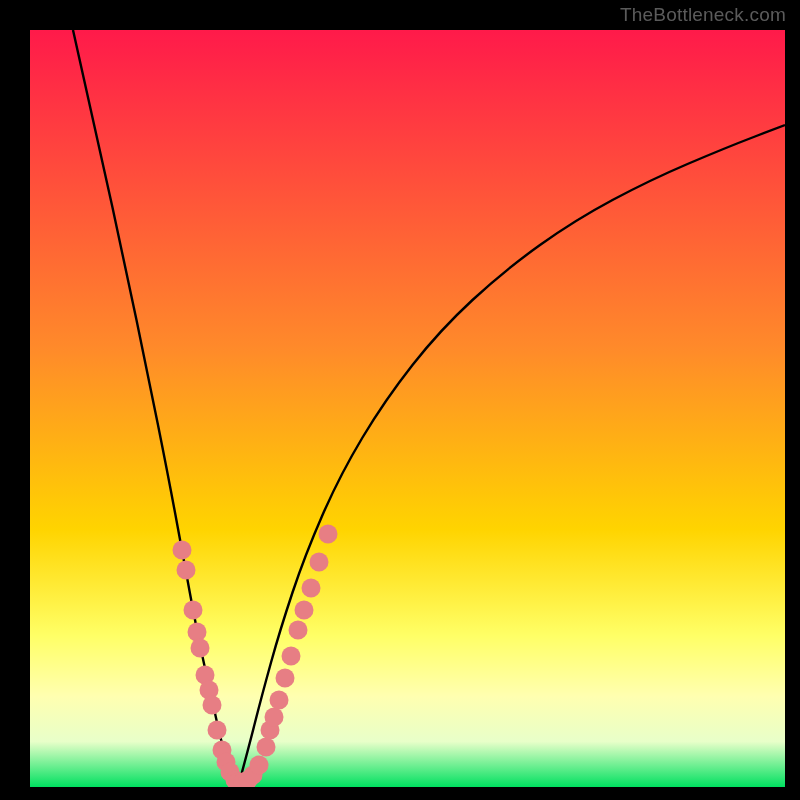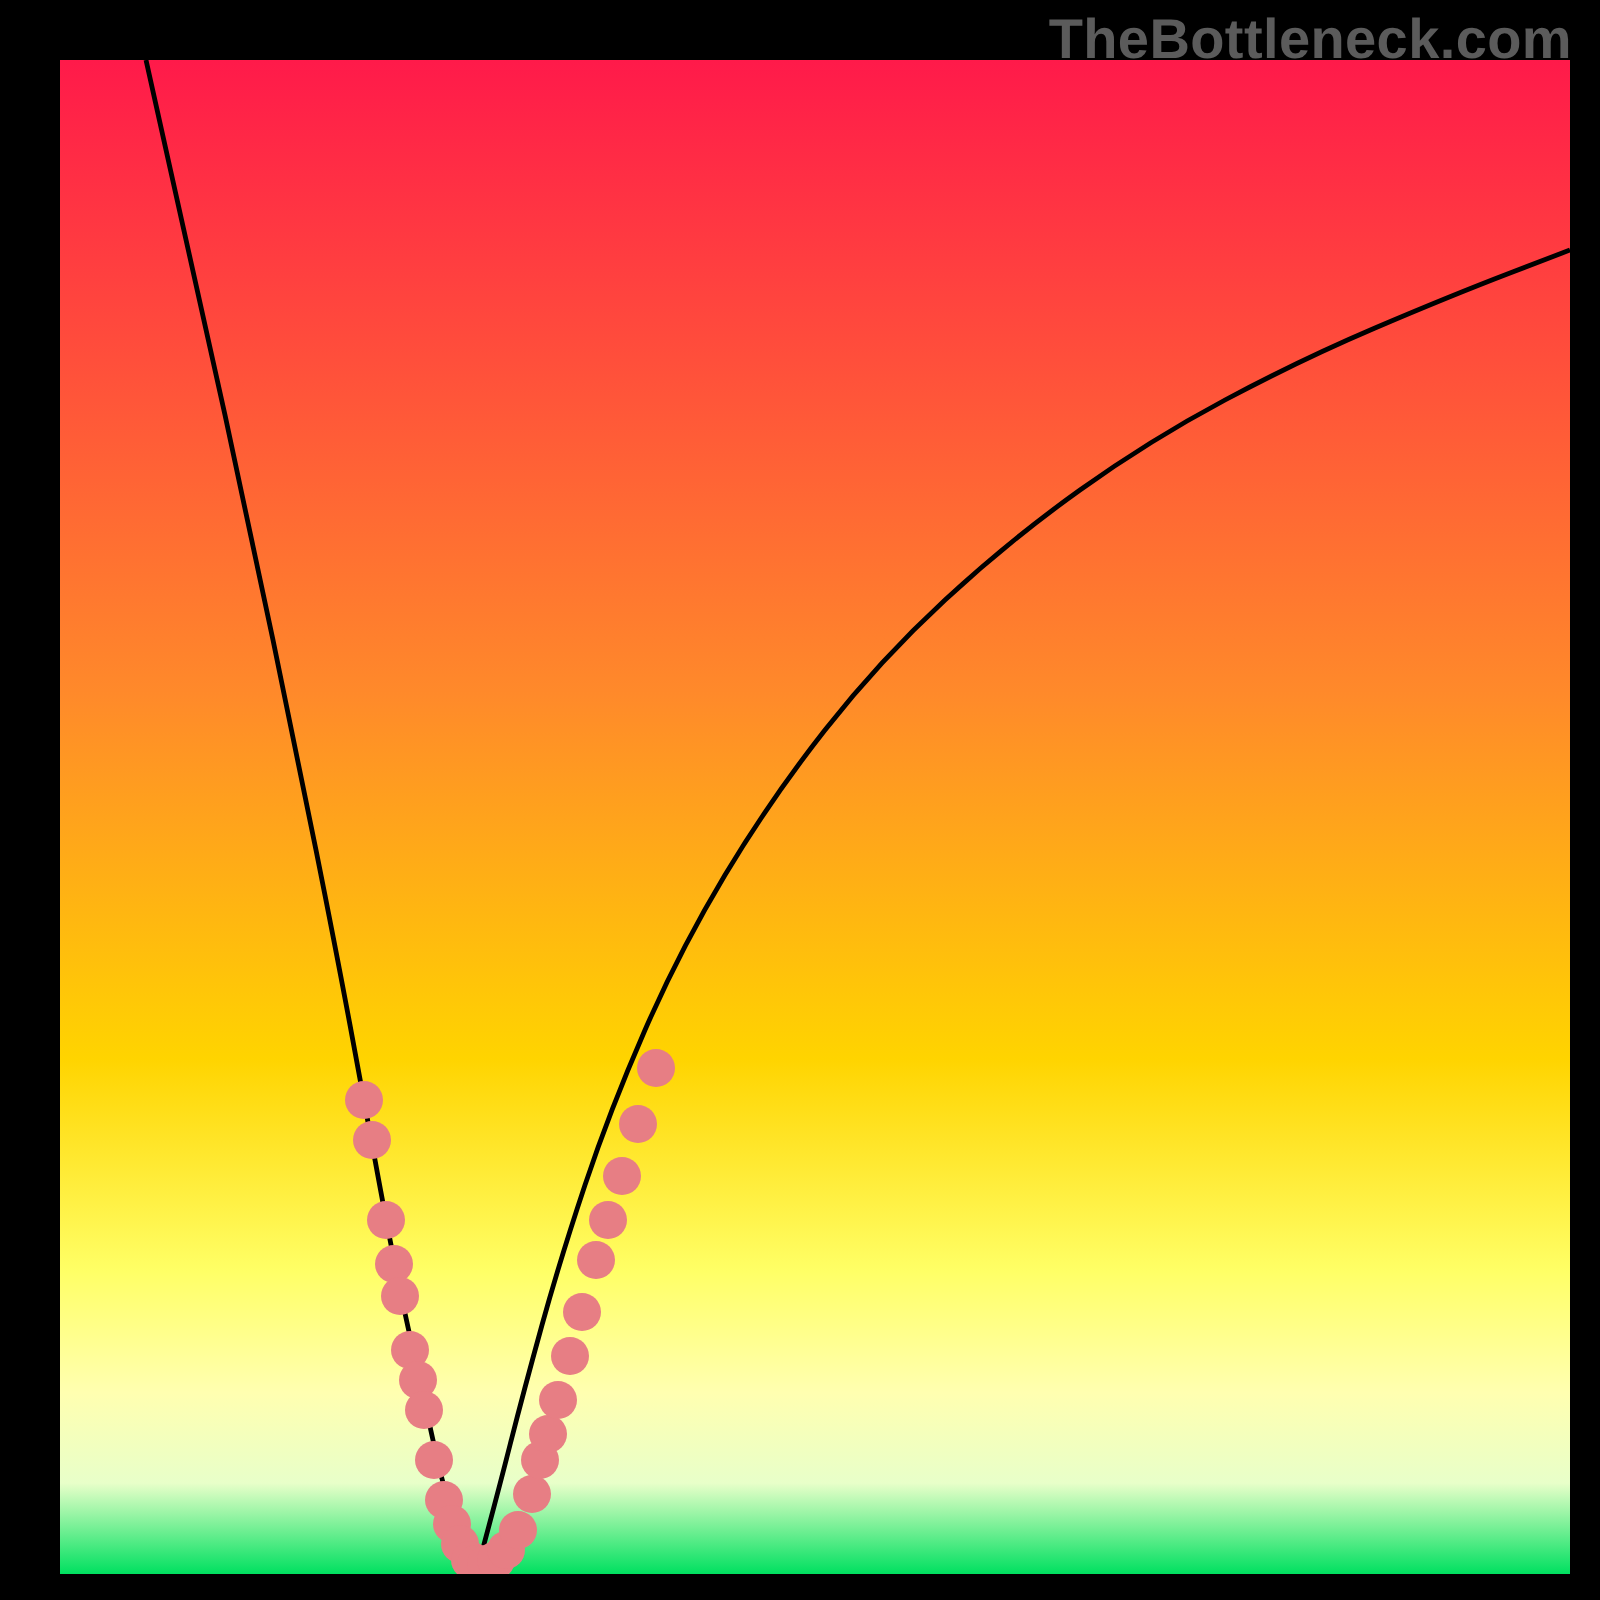--- a/index.html
+++ b/index.html
@@ -21,23 +21,23 @@
   }
   .gradient {
     position: absolute;
     inset: 0;
   }
   .watermark {
     position: absolute;
     top: 4px;
     right: 14px;
     color: #5b5b5b;
-    font-size: 28px;
+    font-size: 19px;
     letter-spacing: 0.2px;
-    font-weight: 700;
+    font-weight: 400;
     z-index: 5;
   }
   svg.curves {
     position: absolute;
     inset: 0;
     z-index: 3;
   }
   svg.dots {
     position: absolute;
     inset: 0;

